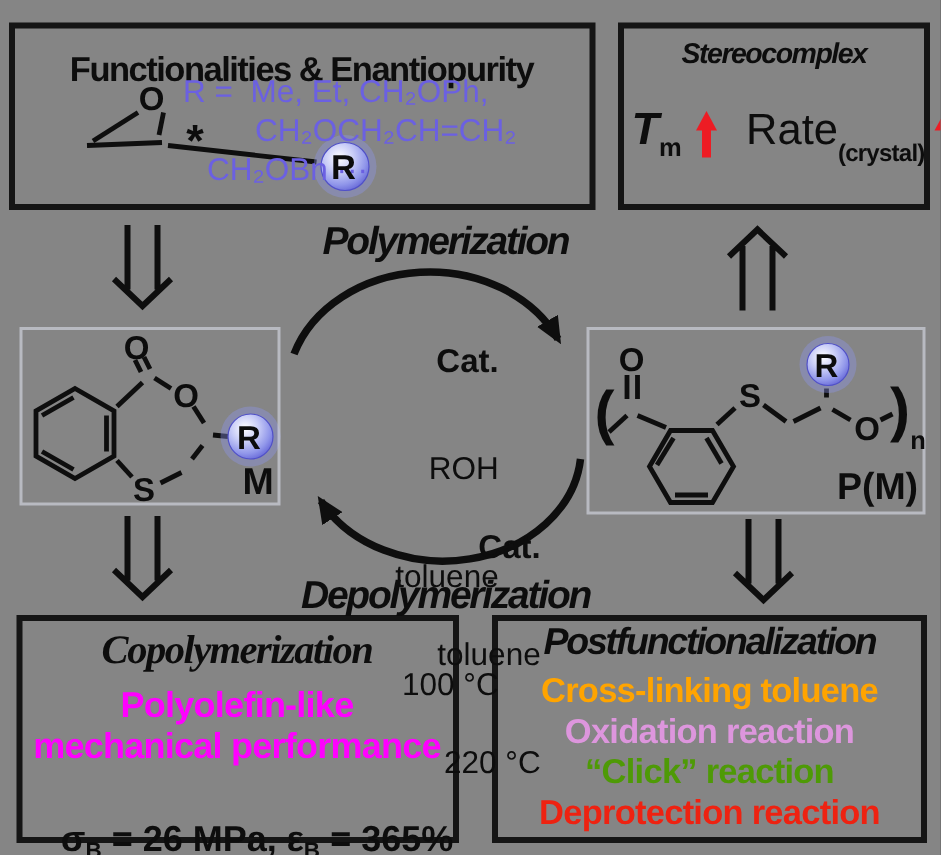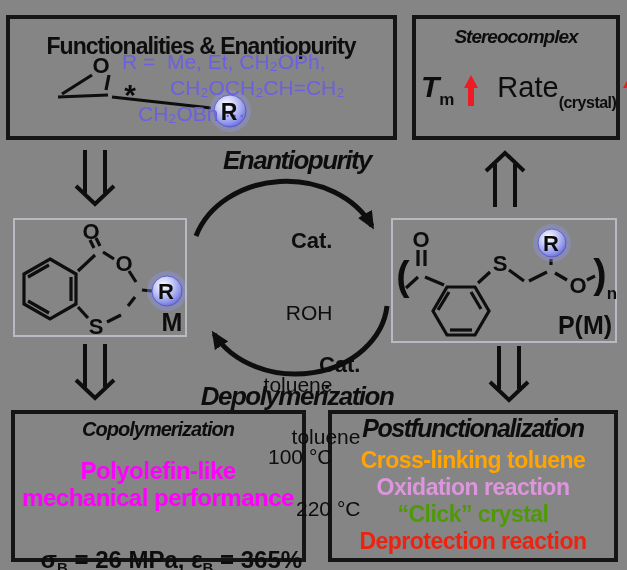--- a/index.html
+++ b/index.html
@@ -139,21 +139,21 @@
   <div class="abs ctr atom" style="left:229px;top:112px;font-size:23px;">R</div>
 
   <div class="abs ctrx boxtitle bi" style="left:516px;top:26px;font-size:19px;letter-spacing:-1px;">Stereocomplex</div>
   <div class="abs tm-row" style="left:421px;top:70px;width:198px;height:42px;white-space:nowrap;">
     <span style="font-size:30px;font-weight:bold;font-style:italic;">T</span><span style="font-size:17px;font-weight:bold;position:relative;top:8px;">m</span>
     <span class="up-arrow" style="margin: 0px 6px 0px 5px; position: relative; top: -2px; color: rgb(237, 28, 36);"></span>
     <span style="font-size:29px;font-weight:normal;margin-left:8px;">Rate</span><span style="font-size:16px;font-weight:bold;position:relative;top:11px;letter-spacing:-0.5px;">(crystal)</span>
     <span class="up-arrow" style="margin-left: 2px; position: relative; top: -2px; color: rgb(237, 28, 36);"></span>
   </div>
 
-  <div class="abs ctrx boxtitle bi" style="left:297px;top:145px;font-size:26px;letter-spacing:-1.5px;">Enantiopurity</div>
+  <div class="abs ctrx boxtitle bi" style="left:297px;top:145px;font-size:26px;letter-spacing:-1.5px;">Polymerization</div>
   <div class="abs ctrx cond" style="left:298px;top:181px;">
     <div class="cat">Cat.</div>
     <div>ROH</div>
     <div>toluene</div>
     <div>100 °C</div>
   </div>
   <div class="abs ctrx cond" style="left:326px;top:305px;">
     <div class="cat">Cat.</div>
     <div>toluene</div>
     <div>220 °C</div>
@@ -168,26 +168,26 @@
 
   <div class="abs ctr paren" style="left:403px;top:276px;">(</div>
   <div class="abs ctr atom" style="left:421px;top:240px;">O</div>
   <div class="abs ctr atom" style="left:500px;top:264px;">S</div>
   <div class="abs ctr atom" style="left:551px;top:244px;">R</div>
   <div class="abs ctr atom" style="left:578px;top:286px;">O</div>
   <div class="abs ctr paren" style="left:600px;top:274px;">)</div>
   <div class="abs ctr sub" style="left:612px;top:294px;font-size:17px;">n</div>
   <div class="abs ctr struct-label" style="left:585px;top:325px;">P(M)</div>
 
-  <div class="abs ctrx boxtitle bi" style="left:158px;top:418px;font-size:20px;letter-spacing:-1px;">Copolymerization</div>
+  <div class="abs ctrx boxtitle bi" style="left:158px;top:418px;font-size:27px;letter-spacing:-1px;font-family:Liberation Serif, serif;">Copolymerization</div>
   <div class="abs ctrx colored-line" style="left: 158px; top: 457px; font-size: 24px; color: rgb(255, 0, 255);">Polyolefin-like</div>
   <div class="abs ctrx colored-line" style="left: 158px; top: 484px; font-size: 24px; color: rgb(255, 0, 255);">mechanical performance</div>
   <div class="abs ctrx mech" style="left:158px;top:518px;">
     <span>σ</span><span class="sb">B</span><span> = 26 MPa, </span><span>ε</span><span class="sb">B</span><span> = 365%</span>
   </div>
 
   <div class="abs ctrx boxtitle bi" style="left:473px;top:414px;font-size:25px;letter-spacing:-1.5px;">Postfunctionalization</div>
   <div class="abs ctrx colored-line" style="left: 473px; top: 447px; color: rgb(255, 164, 0);">Cross-linking toluene</div>
   <div class="abs ctrx colored-line" style="left: 473px; top: 474px; color: rgb(221, 150, 221);">Oxidation reaction</div>
-  <div class="abs ctrx colored-line" style="left: 473px; top: 501px; color: rgb(78, 154, 6);">“Click” crystal</div>
+  <div class="abs ctrx colored-line" style="left: 473px; top: 501px; color: rgb(78, 154, 6);">“Click” reaction</div>
   <div class="abs ctrx colored-line" style="left: 473px; top: 528px; color: rgb(238, 34, 17);">Deprotection reaction</div>
 
 </div>
 
 </body></html>

